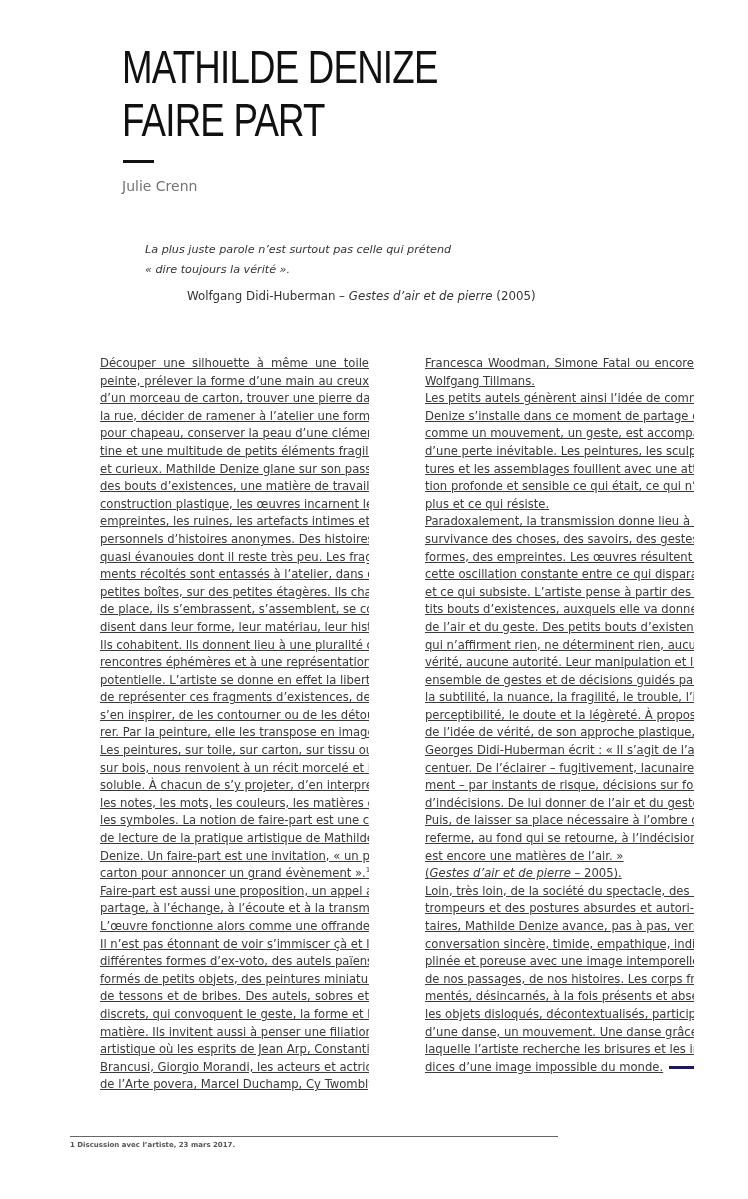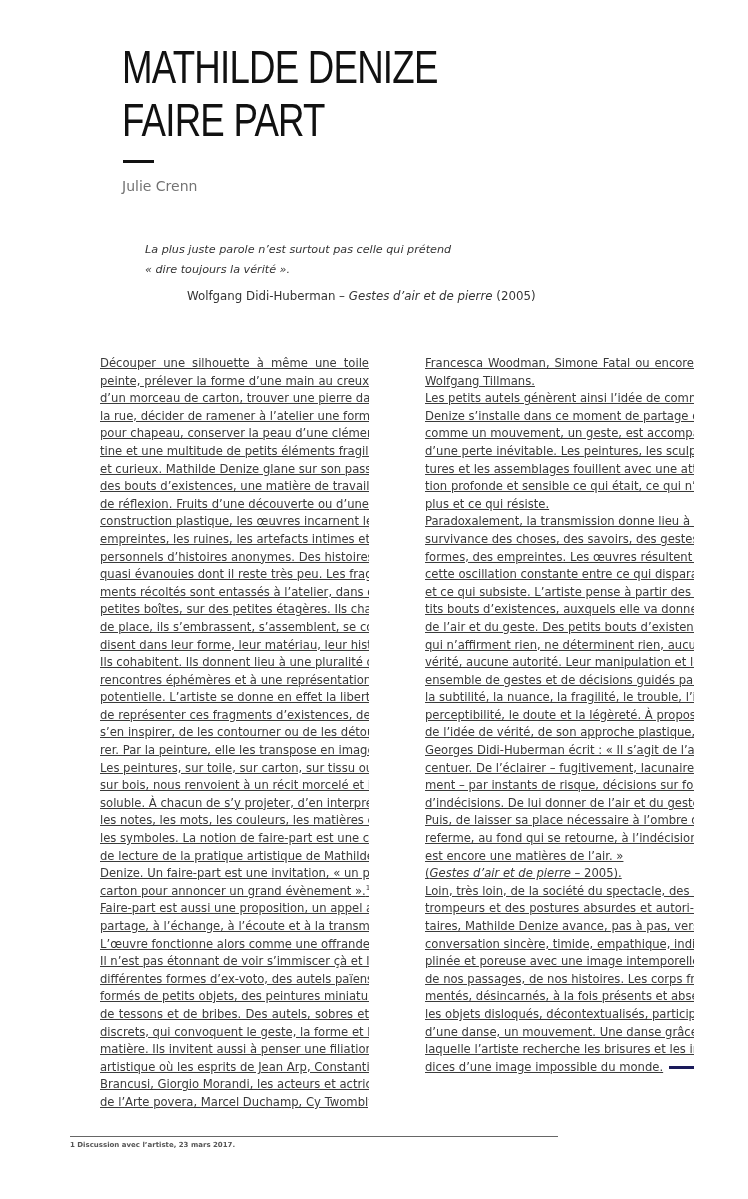--- a/index.html
+++ b/index.html
@@ -44,21 +44,20 @@
 
 <div class="col left" id="col-left">
     <span class="ln">Découper une silhouette à même une toile</span>
     <span class="ln">peinte, prélever la forme d’une main au creux</span>
     <span class="ln">d’un morceau de carton, trouver une pierre dans</span>
     <span class="ln">la rue, décider de ramener à l’atelier une forme</span>
     <span class="ln">pour chapeau, conserver la peau d’une clémen-</span>
     <span class="ln">tine et une multitude de petits éléments fragiles</span>
     <span class="ln">et curieux. Mathilde Denize glane sur son passage</span>
     <span class="ln">des bouts d’existences, une matière de travail et</span>
-    <span class="ln">de réflexion. Fruits d’une découverte ou d’une</span>
     <span class="ln">construction plastique, les œuvres incarnent les</span>
     <span class="ln">empreintes, les ruines, les artefacts intimes et im-</span>
     <span class="ln">personnels d’histoires anonymes. Des histoires</span>
     <span class="ln">quasi évanouies dont il reste très peu. Les frag-</span>
     <span class="ln">ments récoltés sont entassés à l’atelier, dans des</span>
     <span class="ln">petites boîtes, sur des petites étagères. Ils changent</span>
     <span class="ln">de place, ils s’embrassent, s’assemblent, se contre-</span>
     <span class="ln">disent dans leur forme, leur matériau, leur histoire.</span>
     <span class="ln">Ils cohabitent. Ils donnent lieu à une pluralité de</span>
     <span class="ln">rencontres éphémères et à une représentation</span>

